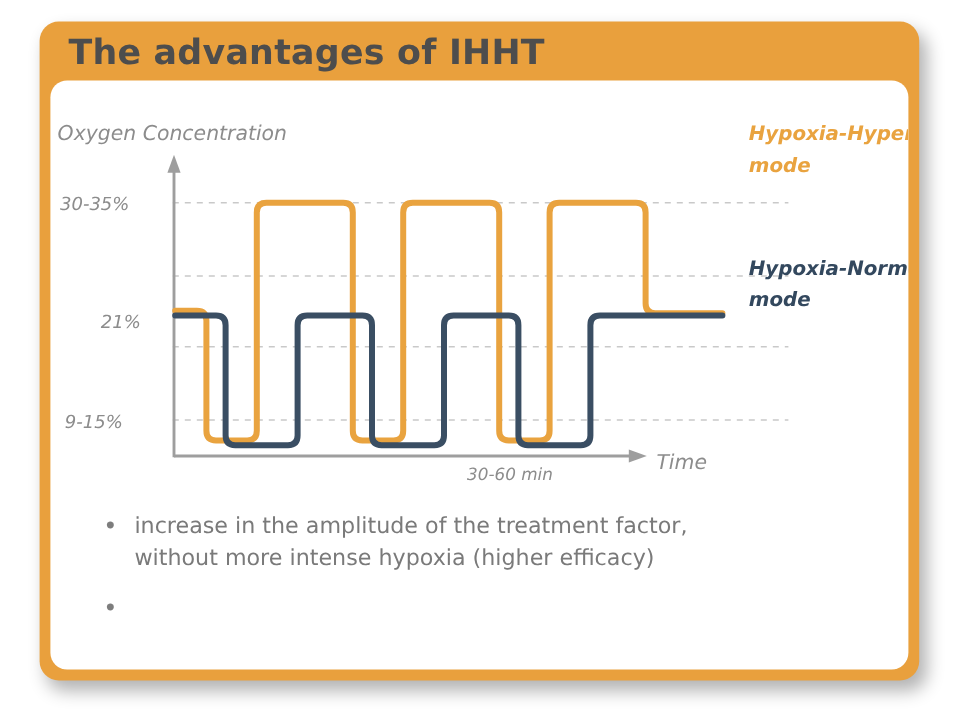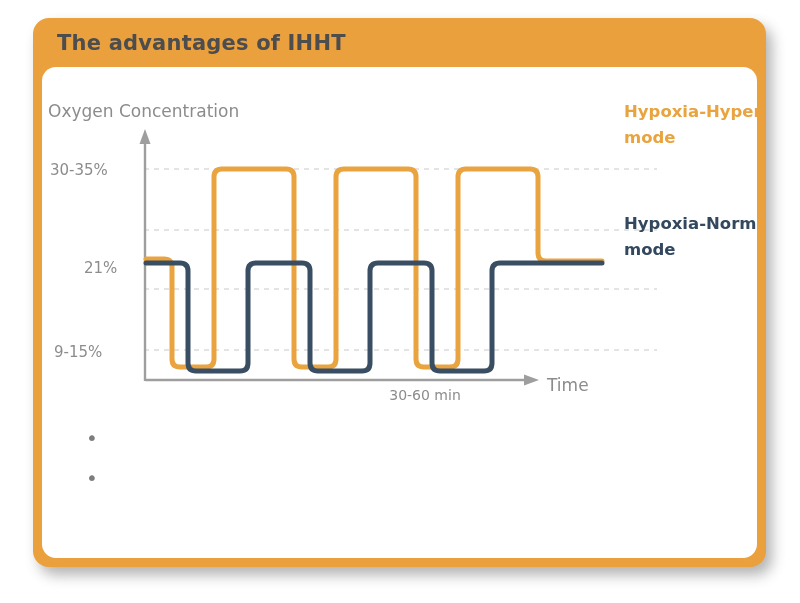--- a/index.html
+++ b/index.html
@@ -35,21 +35,21 @@
     top: 0;
     width: 100%;
     height: 50px;
     box-sizing: border-box;
     display: flex;
     align-items: center;
     padding-left: 24px;
   }
   #card-title {
     font-family: "DejaVu Sans", sans-serif;
-    font-size: 21px;
+    font-size: 29px;
     font-weight: bold;
     color: #4d4d4d;
     letter-spacing: 0.2px;
     white-space: nowrap;
   }
 
   
   #panel {
     position: absolute;
     left: 9px;
@@ -62,20 +62,21 @@
     overflow: hidden;
   }
 
   
   #chart {
     position: absolute;
     left: 0;
     top: 0;
     width: 606px;
     height: 360px;
+    font-style: italic;
   }
   #chart svg { display: block; }
 
   .axis-title {
     font-family: "DejaVu Sans", sans-serif;
     font-size: 17px;
     fill: #8c8c8c;
   }
   .tick-label {
     font-family: "DejaVu Sans", sans-serif;
@@ -199,20 +200,22 @@
         <text class="legend-label" x="582" y="162" fill="#33485e">Hypoxia-Normoxia</text>
         <text class="legend-label" x="582" y="188" fill="#33485e">mode</text>
 
       </svg>
     </div>
 
     <div id="bullets">
 
       <div class="bullet-row">
         <div class="bullet-dot">•</div>
+        <div class="bullet-text">increase in the amplitude of the treatment factor,
+without more intense hypoxia (higher efficacy)</div>
       </div>
 
       <div class="bullet-row">
         <div class="bullet-dot">•</div>
       </div>
 
     </div>
 
   </div>
 </div>

